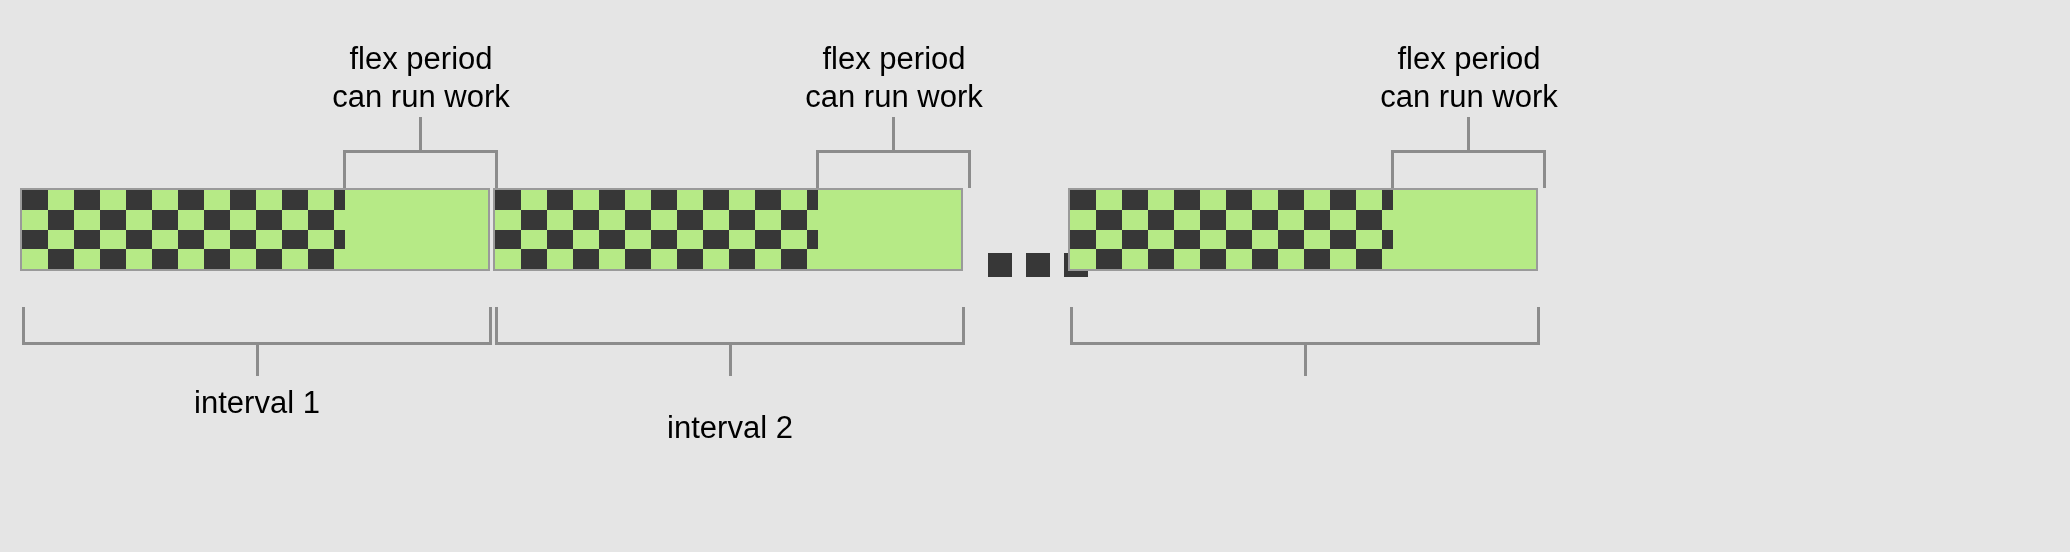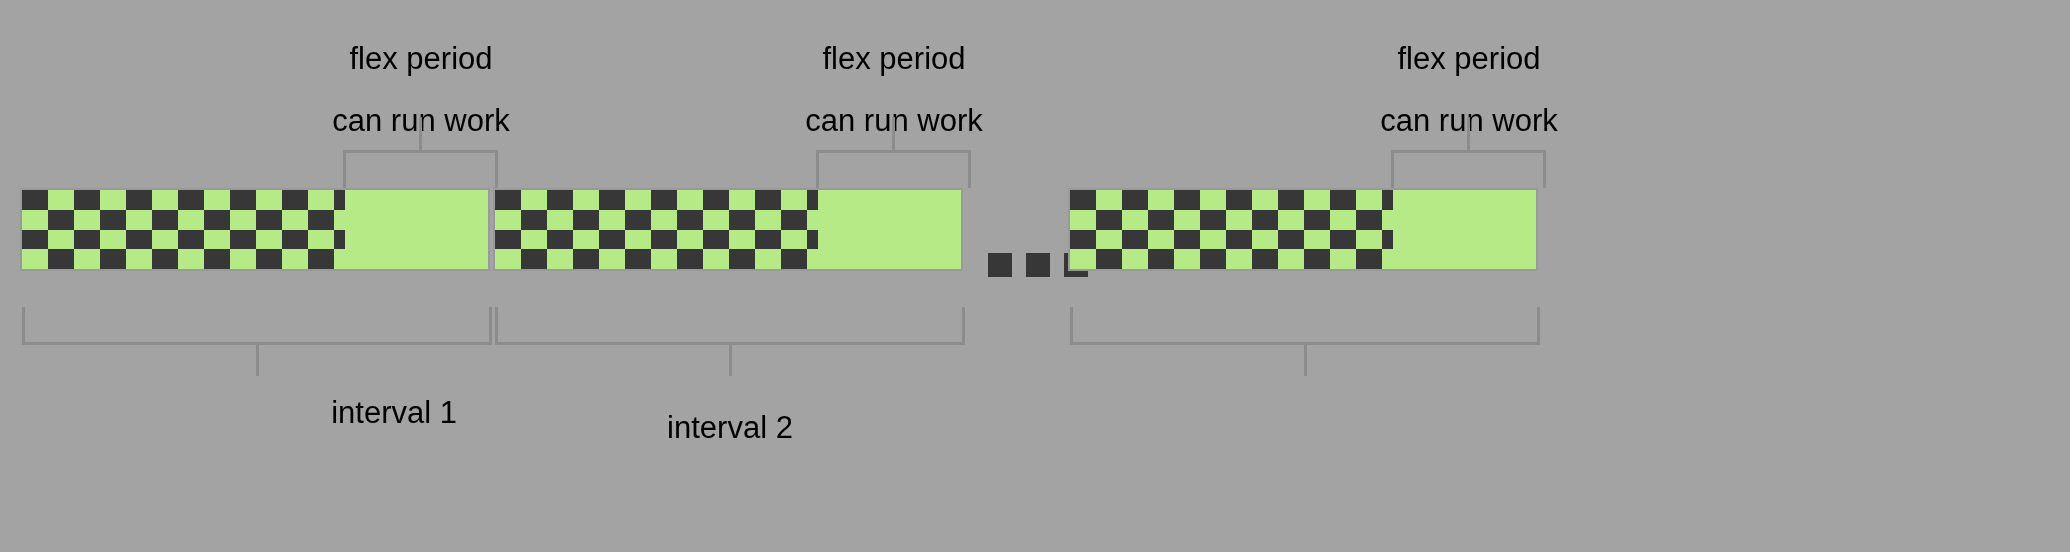--- a/index.html
+++ b/index.html
@@ -7,36 +7,36 @@
     padding: 0;
     background: #ffffff;
   }
   body {
     font-family: "Liberation Sans", sans-serif;
   }
   .canvas {
     position: relative;
     width: 2070px;
     height: 552px;
-    background: #a3a3a3;
+    background: #e5e5e5;
     overflow: hidden;
   }
 
   
   .toplabel {
     position: absolute;
     text-align: center;
     color: #000000;
     font-size: 31px;
     line-height: 1.22;
     white-space: nowrap;
     font-family: "Liberation Sans", sans-serif;
   }
   .toplabel .l1 { display: block; }
-  .toplabel .l2 { display: block; margin-top: 24px; }
+  .toplabel .l2 { display: block; }
 
   
   .bracket-top {
     position: absolute;
     border-left: 3px solid #8c8c8c;
     border-right: 3px solid #8c8c8c;
     border-top: 3px solid #8c8c8c;
     box-sizing: border-box;
   }
   .bracket-top .stem {
@@ -163,21 +163,21 @@
           <div class="cell" style="left: 182px; width: 26px;"></div>
           <div class="cell" style="left: 234px; width: 26px;"></div>
           <div class="cell" style="left: 286px; width: 26px;"></div>
         </div>
       </div>
   </div>
 
   <div class="bracket-bot" id="bb1" style="left: 22px; top: 307px; width: 470px; height: 38px;">
     <div class="stem"></div>
   </div>
-  <div class="intlabel" id="il1" style="left: 57px; width: 400px; top: 395px; text-align: right;">interval 1</div>
+  <div class="intlabel" id="il1" style="left: 57px; width: 400px; top: 385px;">interval 1</div>
 
   <div class="toplabel" style="top: 40px; left: 694px; width: 400px; text-align: center;" id="tl2">
     <span class="l1">flex period</span>
     <span class="l2">can run work</span>
   </div>
   <div class="bracket-top" id="tb2" style="left: 816px; top: 150px; width: 155px; height: 38px;">
     <div class="stem"></div>
   </div>
 
   <div class="bar" id="bar2" style="left: 493px; top: 188px; width: 470px; height: 83px; background: rgb(182, 234, 134); border-color: rgb(154, 154, 154);">

